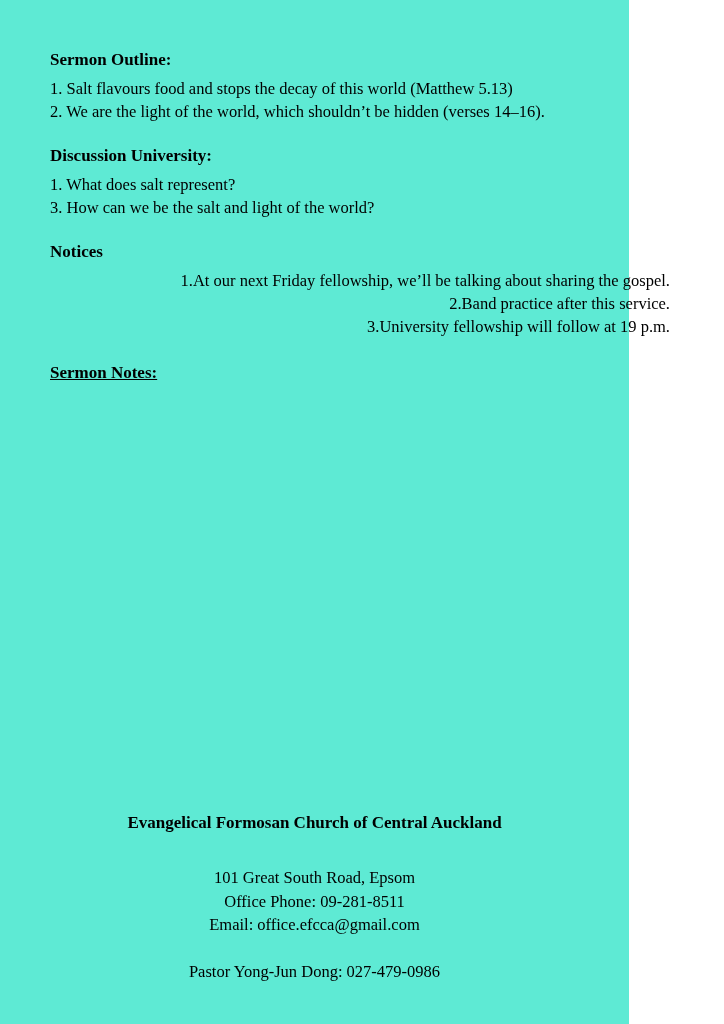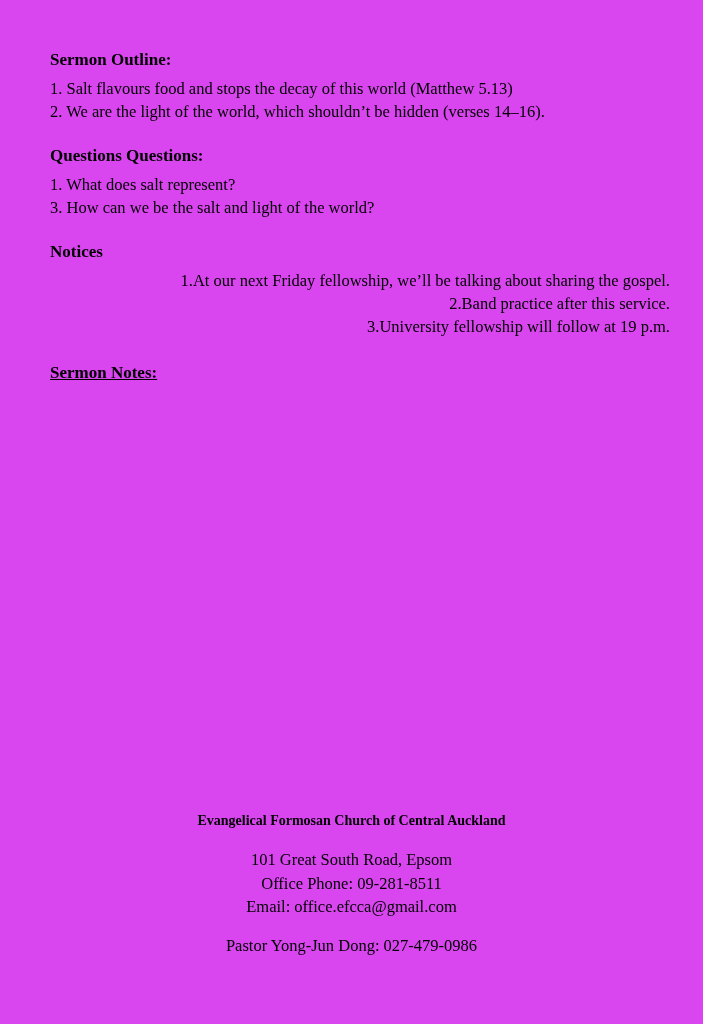--- a/index.html
+++ b/index.html
@@ -12,23 +12,23 @@
     height: 1024px;
     font-family: "Liberation Serif", serif;
     color: #000000;
     position: relative;
     overflow: hidden;
   }
   .page {
     position: absolute;
     top: 0;
     left: 0;
-    width: 703px;
+    width: 629px;
     height: 1024px;
-    background: #d946ef;
+    background: #5eead4;
   }
   .content {
     position: absolute;
     left: 50px;
     top: 50px;
     width: 620px;
   }
   .section {
     margin-bottom: 4px;
   }
@@ -75,52 +75,52 @@
     height: 330px;
   }
   .footer {
     position: absolute;
     left: 0;
     right: 0;
     top: 812px;
     text-align: center;
   }
   .footer-title {
-    font-size: 14px;
+    font-size: 17px;
     font-weight: bold;
     line-height: 1.3;
-    margin-bottom: 18px;
+    margin-bottom: 32px;
   }
   .footer-line {
     font-size: 16.5px;
     line-height: 1.42;
   }
   .footer-pastor {
     font-size: 16.5px;
     line-height: 1.42;
-    margin-top: 16px;
+    margin-top: 24px;
   }
 </style>
 </head>
 <body>
 
 <div class="page">
 
   <div class="content">
 
     <div class="section">
       <h2 class="section-heading">Sermon Outline:</h2>
       <ul class="plain-list">
         <li>1. Salt flavours food and stops the decay of this world (Matthew 5.13)</li>
         <li>2. We are the light of the world, which shouldn’t be hidden (verses 14–16).</li>
       </ul>
     </div>
 
     <div class="section gap-before">
-      <h2 class="section-heading">Questions Questions:</h2>
+      <h2 class="section-heading">Discussion University:</h2>
       <ul class="plain-list">
         <li>1. What does salt represent?</li>
         <li>3. How can we be the salt and light of the world?</li>
       </ul>
     </div>
 
     <div class="section gap-before">
       <h2 class="section-heading">Notices</h2>
       <ul class="plain-list indent-list">
         <li><span class="num">1.</span><span>At our next Friday fellowship, we’ll be talking about sharing the gospel.</span></li>

